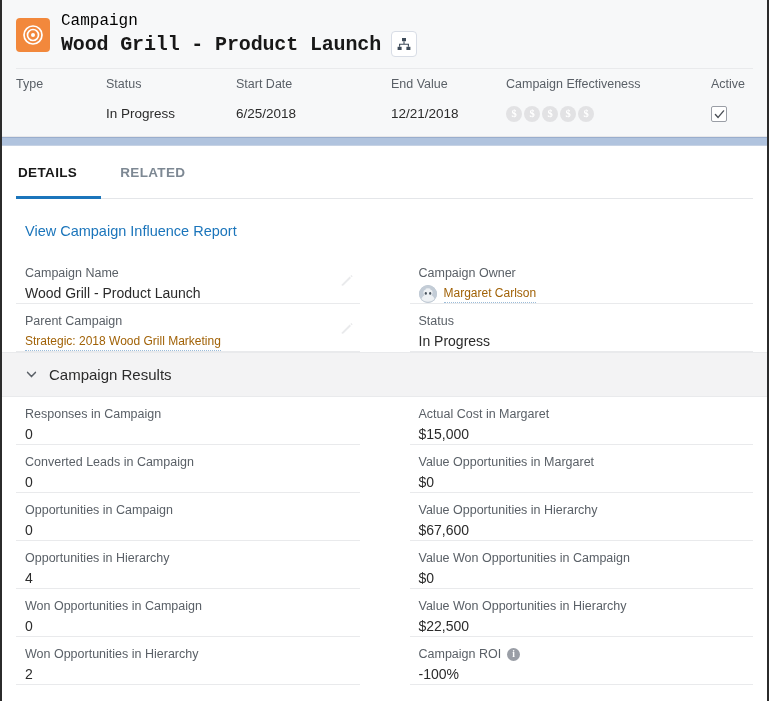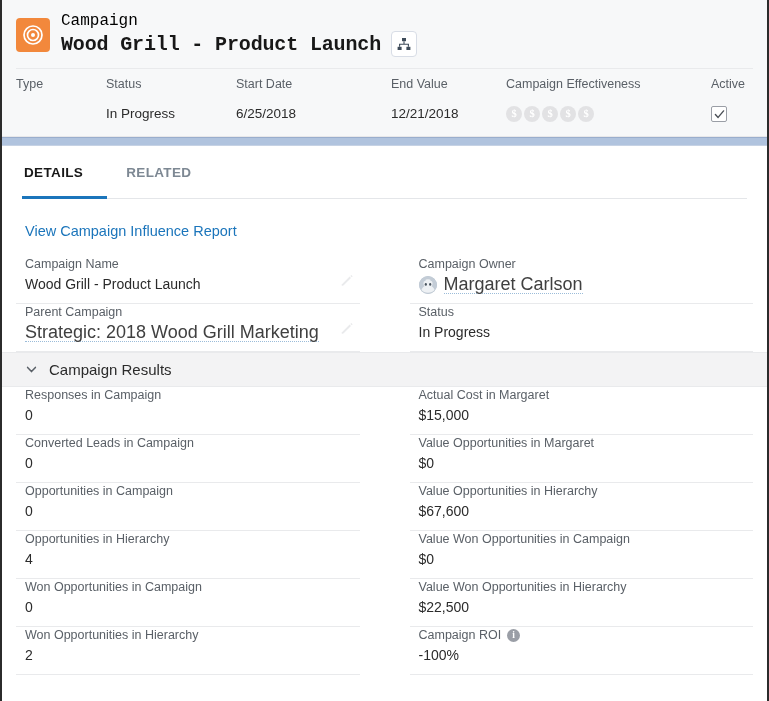--- a/index.html
+++ b/index.html
@@ -139,21 +139,21 @@
 
   
   .blue-band {
     height: 9px;
     background: #b0c3de;
     border-top: 1px solid #9aaecd;
     border-bottom: 1px solid #c6d2e4;
   }
 
   
-  .tabs-wrap { background: #ffffff; padding: 0 20px; }
+  .tabs-wrap { background: #ffffff; padding: 0 14px; }
   .tabs {
     display: flex;
     align-items: stretch;
     border-bottom: 1px solid #e4e6e9;
     height: 53px;
   }
   .tab {
     display: flex;
     align-items: center;
     padding: 0 19px;
@@ -197,42 +197,42 @@
     padding: 0 14px 0 14px;
   }
 
   .fcell {
     position: relative;
     padding: 0 26px 0 9px;
     border-bottom: 1px solid #e9eaec;
     height: 48px;
     display: flex;
     flex-direction: column;
-    justify-content: flex-start;
+    justify-content: flex-end;
     gap: 3px;
   }
 
   .flabel {
     font-size: 12.5px;
     color: #5a6067;
     line-height: 16px;
   }
 
   .fvalue {
     font-size: 14px;
     color: #2b2b2b;
     line-height: 19px;
     display: flex;
     align-items: center;
     gap: 7px;
   }
 
   .flink {
-    font-size: 18px;
-    color: #404040;
+    font-size: 12px;
+    color: #a16207;
     text-decoration: none;
     border-bottom: 1px dotted #9bbcd9;
     cursor: pointer;
     line-height: 18px;
   }
 
   .pencil {
     position: absolute;
     right: 6px;
     top: 50%;
@@ -271,21 +271,21 @@
     vertical-align: 1px;
   }
 
   .label-row { display: flex; align-items: center; }
 
   
   .section-hd {
     background: #f3f3f4;
     border-top: 1px solid #e9eaec;
     border-bottom: 1px solid #e9eaec;
-    height: 35px;
+    height: 45px;
     display: flex;
     align-items: center;
     gap: 11px;
     padding-left: 23px;
     margin-top: 0;
     cursor: pointer;
   }
   .chev { width: 13px; height: 13px; flex: 0 0 auto; }
   .chev svg { display: block; }
   .section-title {

